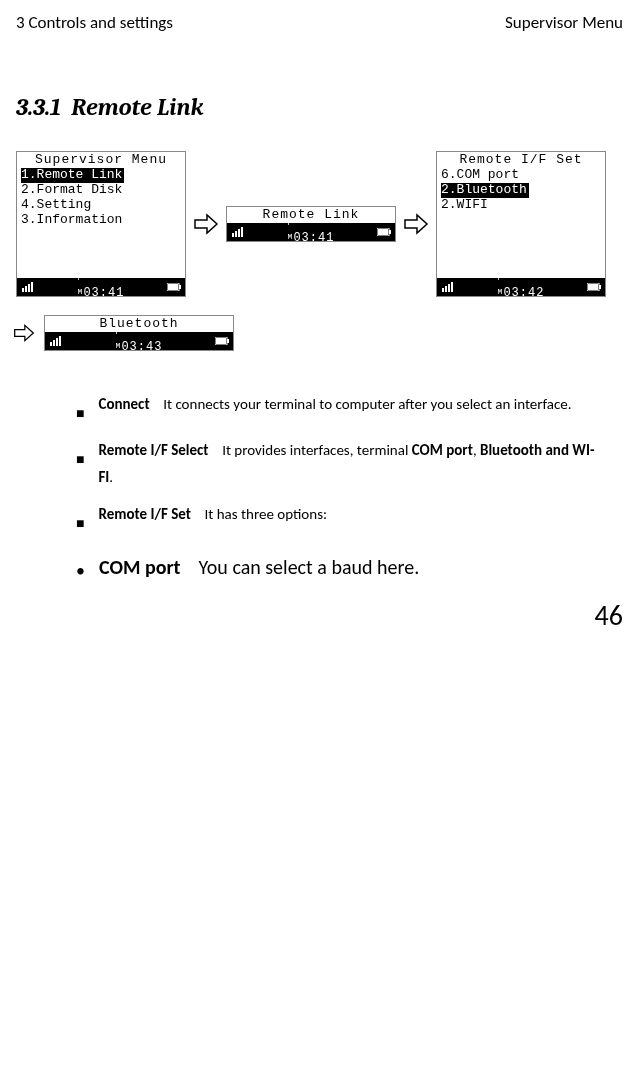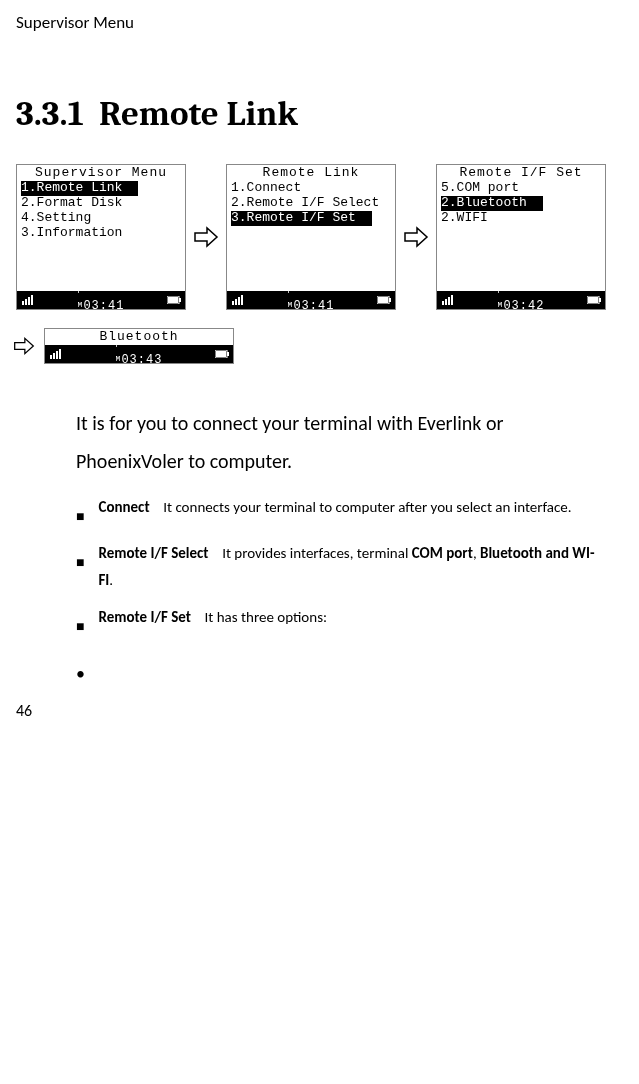--- a/index.html
+++ b/index.html
@@ -1,52 +1,53 @@
 <!DOCTYPE html>
 <html><head>
 <meta charset="utf-8">
 <style>
   * { box-sizing: border-box; margin: 0; padding: 0; }
   html, body { width: 639px; background: #fff; font-family: "Calibri", "Arial", sans-serif; color: #000; }
   .page { width: 639px; padding: 12px 16px 12px 16px; position: relative; }
   .header-row { display: flex; justify-content: space-between; font-size: 17px; font-family: "Calibri", sans-serif; margin-bottom: 60px; }
-  .section-title { font-family: "Cambria", Georgia, serif; font-weight: bold; font-size: 35px; margin-bottom: 30px; }
+  .section-title { font-family: "Cambria", Georgia, serif; font-weight: bold; font-size: 24px; margin-bottom: 30px; font-style: italic; }
   .screens-row { display: flex; align-items: center; gap: 6px; margin-bottom: 18px; }
   .screen { width: 170px; border: 1px solid #888; background: #fff; font-family: "Courier New", monospace; font-size: 13px; line-height: 1.15; position: relative; }
   .screen-title { text-align: center; padding: 1px 0 0 0; font-size: 13px; letter-spacing: 1px; }
   .screen-body { padding: 0 4px 4px 4px; min-height: 110px; }
   .menu-item { white-space: pre; }
-  .menu-item.selected { background: #000; color: #fff; display: inline-block; padding-right: 16px; }
+  .menu-item.selected { background: #000; color: #fff; display: inline-block; padding-right: 2px; }
   .status-bar { background: #000; color: #fff; display: flex; align-items: center; justify-content: space-between; height: 18px; padding: 0 4px; font-size: 11px; }
   .status-left { width: 14px; height: 12px; display: flex; align-items: center; justify-content: center; }
   .status-left svg { display:block; }
   .status-time { font-family: "Courier New", monospace; letter-spacing: 1px; font-size: 12px; }
   .status-right svg { display:block; }
   .arrow-cell { width: 28px; display:flex; align-items:center; justify-content:center; }
   .arrow-cell svg { display:block; }
   .row2 { display:flex; align-items:center; gap:8px; margin-bottom:40px; margin-left:-4px;}
   .row2 .arrow-small { width: 24px; }
   .body-text { margin: 0 20px 0 60px; font-size: 20px; line-height: 1.9; }
   .para { margin-bottom: 14px; }
   .bullets { list-style: none; padding: 0; }
   .bullets > li { display:flex; gap: 14px; margin-bottom: 10px; }
   .bullets > li .marker { flex: 0 0 auto; font-size: 14px; margin-top: 10px; }
   .bullets > li .content { flex:1; font-size: 15px; line-height: 1.8; }
   .sub-bullets { list-style:none; padding:0; }
   .sub-bullets > li { display:flex; gap:14px; }
   .sub-bullets .marker { font-size: 18px; margin-top:6px;}
   b { font-weight: bold; }
-  .page-num { text-align:left; font-size: 16px; margin-top: 10px; }
+  .page-num { text-align:right; font-size: 28px; margin-top: 10px; }
 </style>
 </head>
 <body>
 
 <div class="page">
 
   <div class="header-row">
+    <span>3 Controls and settings</span>
     <span>Supervisor Menu</span>
   </div>
 
   <h2 class="section-title">
     <span>3.3.1</span>&nbsp;&nbsp;<span>Remote Link</span>
   </h2>
 
   <div class="screens-row">
 
     <div class="screen">
@@ -78,25 +79,20 @@
     </div>
 
     <div class="arrow-cell">
       <svg width="26" height="26" viewBox="0 0 26 26">
           <path d="M2 9 L14 9 L14 4 L24 13 L14 22 L14 17 L2 17 Z" fill="#fff" stroke="#000" stroke-width="1.5"></path>
         </svg>
     </div>
 
     <div class="screen">
       <div class="screen-title">Remote Link</div>
-      <div class="screen-body">
-        <div><span class="menu-item">1.Connect</span></div>
-        <div><span class="menu-item">2.Remote I/F Select</span></div>
-        <div><span class="menu-item selected">3.Remote I/F Set</span></div>
-      </div>
       <div class="status-bar">
         <span class="status-left">
           <svg width="12" height="10" viewBox="0 0 12 10">
               <rect x="0" y="6" width="2" height="4" fill="#fff"></rect>
               <rect x="3" y="4" width="2" height="6" fill="#fff"></rect>
               <rect x="6" y="2" width="2" height="8" fill="#fff"></rect>
               <rect x="9" y="0" width="2" height="10" fill="#fff"></rect>
             </svg>
         </span>
         <span class="status-time"><span style="font-size:8px;vertical-align:top;">P<br>M</span><span>03:41</span></span>
@@ -112,21 +108,21 @@
 
     <div class="arrow-cell">
       <svg width="26" height="26" viewBox="0 0 26 26">
           <path d="M2 9 L14 9 L14 4 L24 13 L14 22 L14 17 L2 17 Z" fill="#fff" stroke="#000" stroke-width="1.5"></path>
         </svg>
     </div>
 
     <div class="screen">
       <div class="screen-title">Remote I/F Set</div>
       <div class="screen-body">
-        <div><span class="menu-item">5.COM port</span></div>
+        <div><span class="menu-item">6.COM port</span></div>
         <div><span class="menu-item selected">2.Bluetooth</span></div>
         <div><span class="menu-item">2.WIFI</span></div>
       </div>
       <div class="status-bar">
         <span class="status-left">
           <svg width="12" height="10" viewBox="0 0 12 10">
               <rect x="0" y="6" width="2" height="4" fill="#fff"></rect>
               <rect x="3" y="4" width="2" height="6" fill="#fff"></rect>
               <rect x="6" y="2" width="2" height="8" fill="#fff"></rect>
               <rect x="9" y="0" width="2" height="10" fill="#fff"></rect>
@@ -167,21 +163,20 @@
               <rect x="0" y="0" width="12" height="8" fill="none" stroke="#fff" stroke-width="1"></rect>
               <rect x="12" y="2" width="2" height="4" fill="#fff"></rect>
               <rect x="1" y="1" width="10" height="6" fill="#fff"></rect>
             </svg>
         </span>
       </div>
     </div>
   </div>
 
   <div class="body-text">
-    <p class="para">It is for you to connect your terminal with Everlink or PhoenixVoler to computer.</p>
 
     <ul class="bullets">
       <li>
         <span class="marker">■</span>
         <span class="content">
           <b>Connect</b>&nbsp;&nbsp;&nbsp;&nbsp;<span>It connects your terminal to computer after you select an interface.</span>
         </span>
       </li>
       <li>
         <span class="marker">■</span>
@@ -193,18 +188,21 @@
         <span class="marker">■</span>
         <span class="content">
           <b>Remote I/F Set</b>&nbsp;&nbsp;&nbsp;&nbsp;<span>It has three options:</span>
         </span>
       </li>
     </ul>
 
     <ul class="sub-bullets" style="margin-top:6px;">
       <li>
         <span class="marker">•</span>
+        <span class="content">
+          <b>COM port</b>&nbsp;&nbsp;&nbsp;&nbsp;<span>You can select a baud here.</span>
+        </span>
       </li>
     </ul>
   </div>
 
   <div class="page-num">46</div>
 </div>
 
 </body></html>

